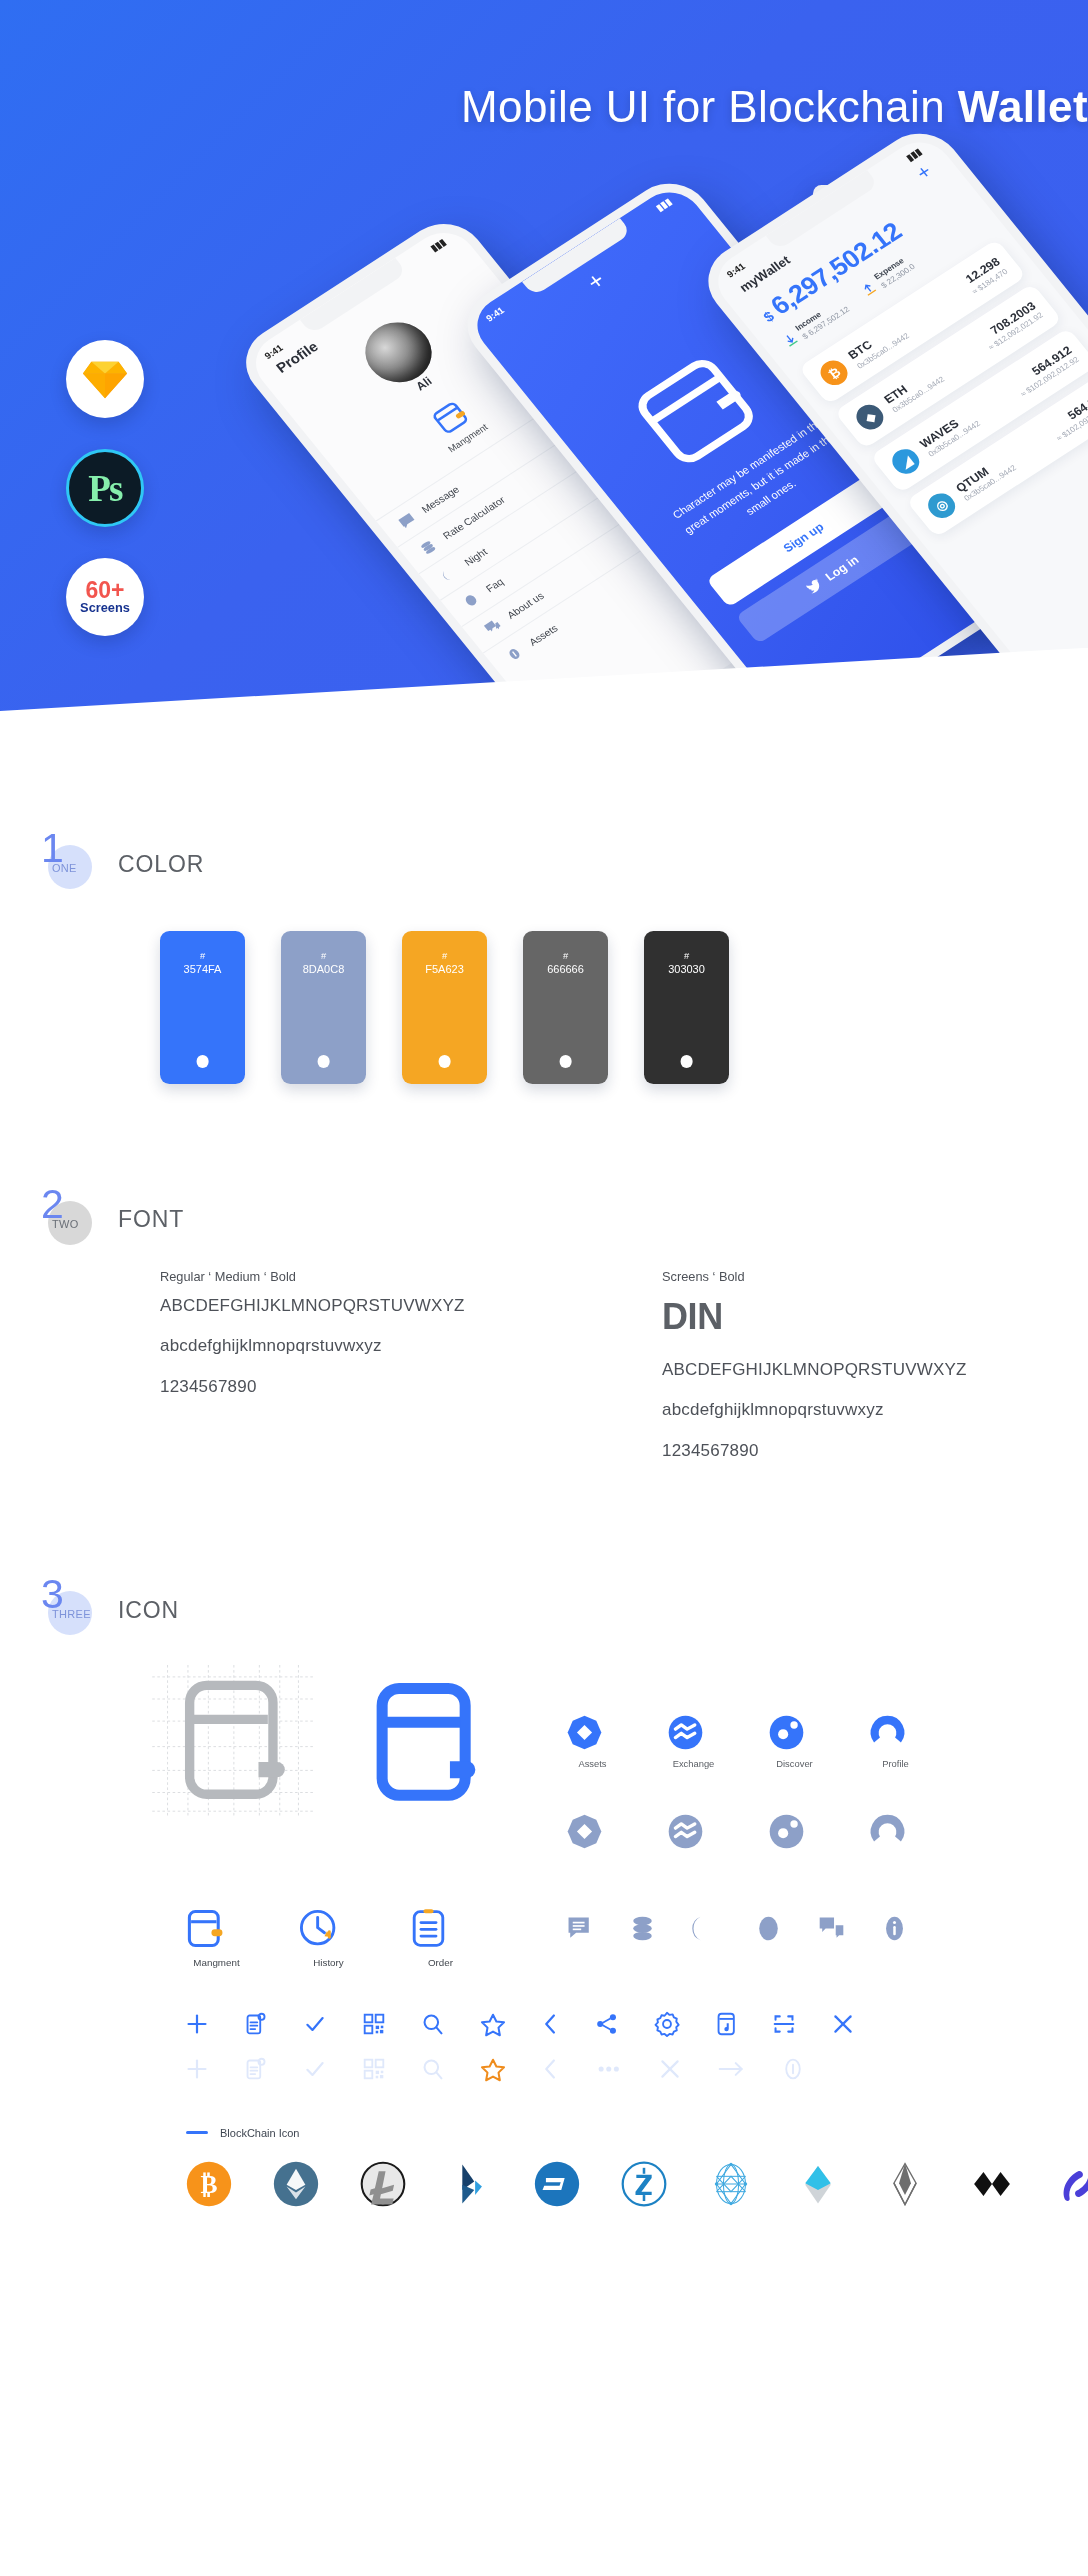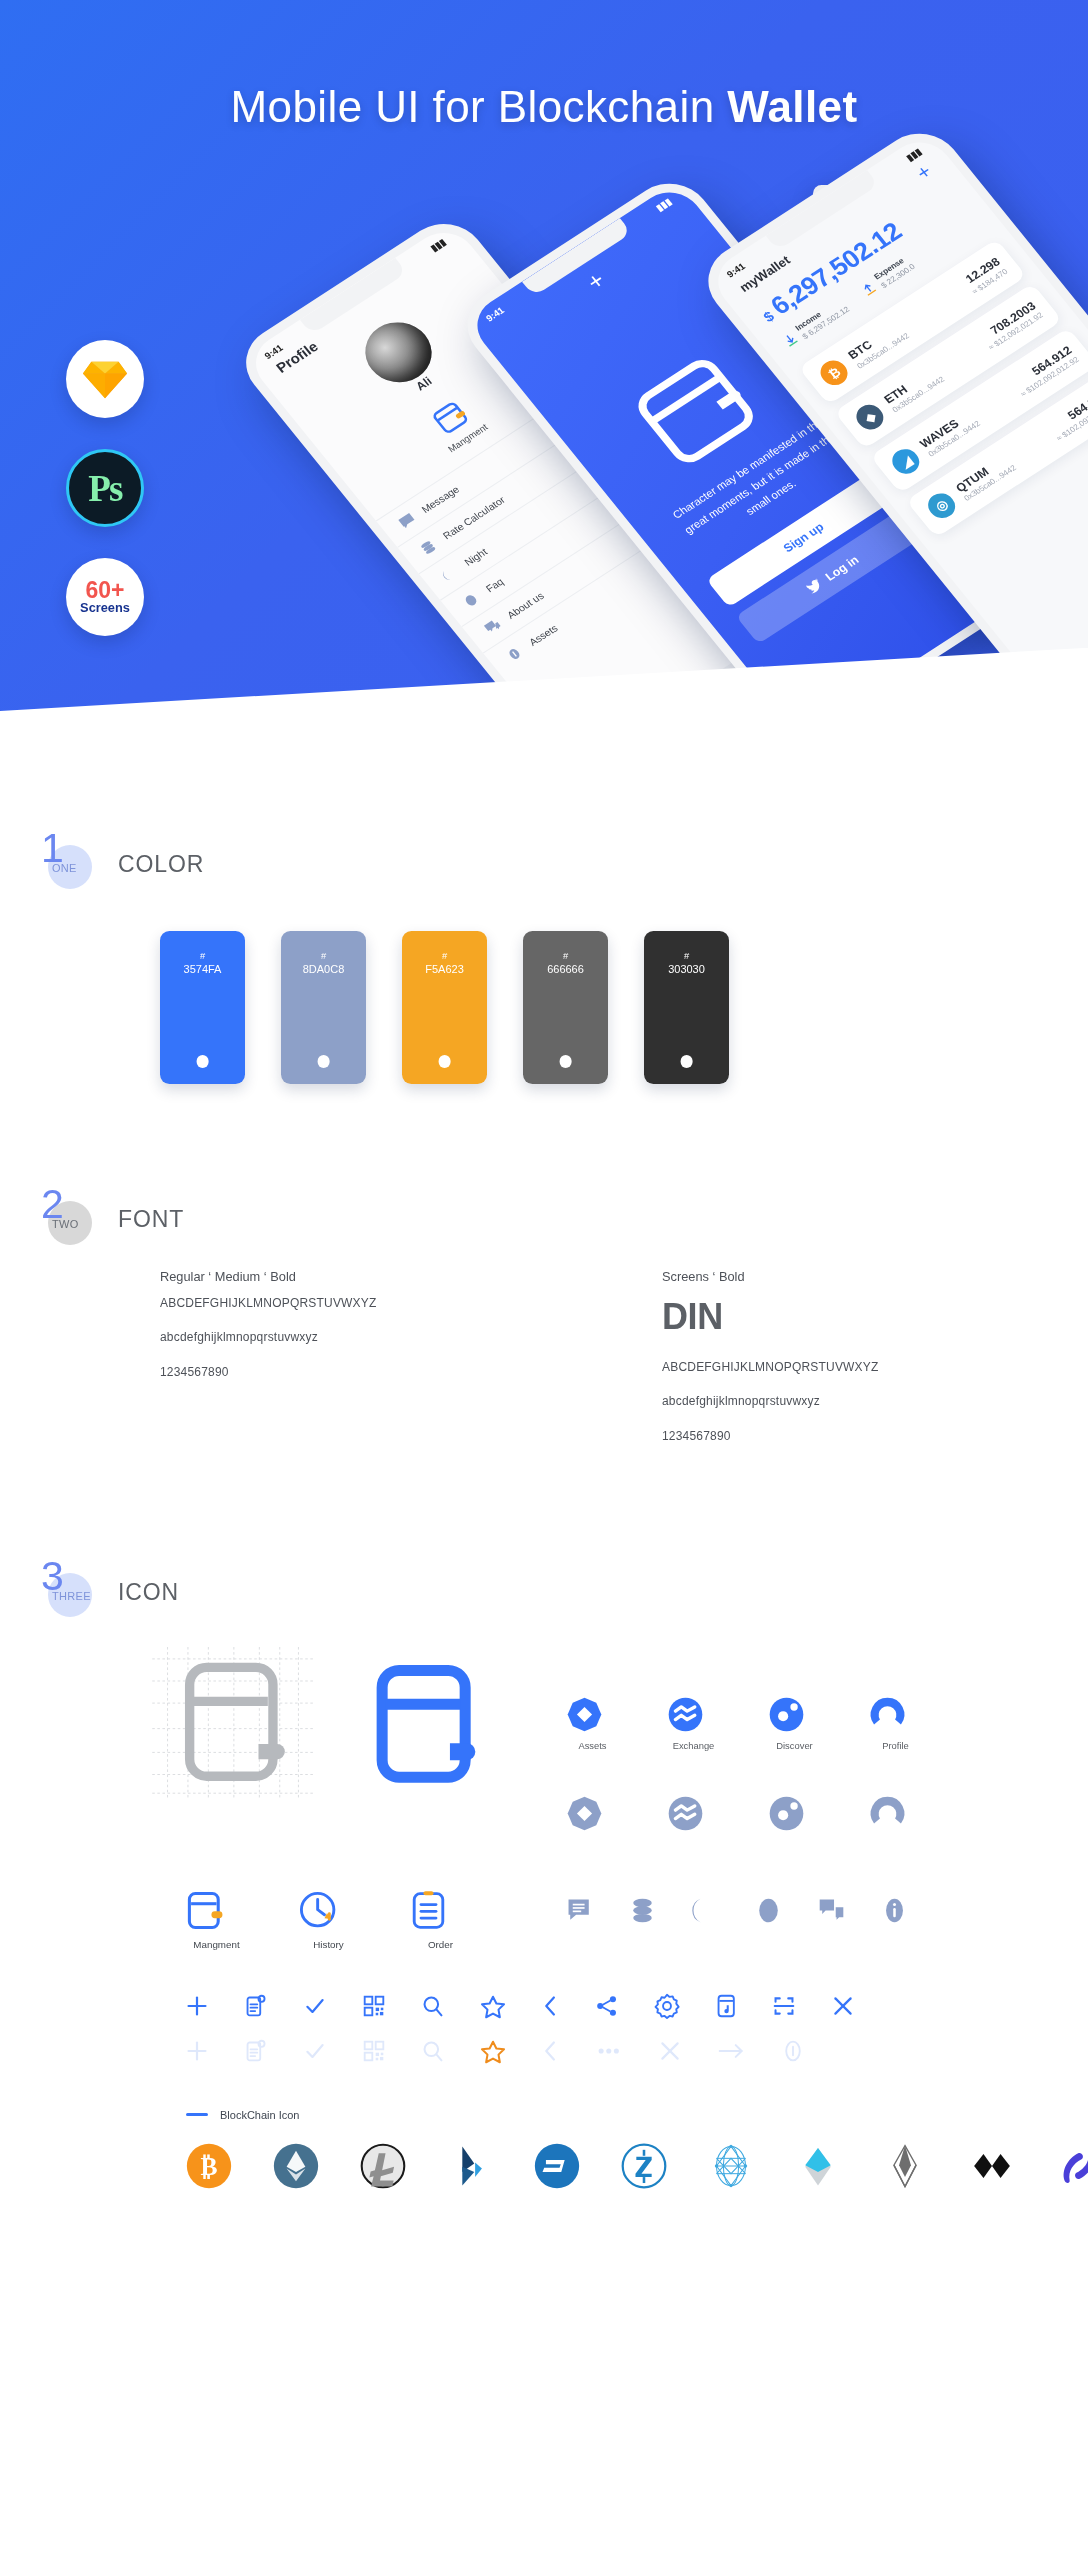--- a/index.html
+++ b/index.html
@@ -17,21 +17,21 @@
     width: 1088px; height: 748px;
     background: linear-gradient(135deg, #2f6ef2 0%, #3a62ef 45%, #3b5ef0 100%);
     overflow: hidden;
   }
   .hero-diag {
     position: absolute; left: 0; bottom: -1.7px; width: 1088px; height: 102px;
     background: #ffffff;
     clip-path: polygon(0 100%, 0 62%, 1088px 0, 1088px 100%);
   }
   .hero-title {
-    position: absolute; left: 0; top: 82px; width: 1088px; text-align: center;
+    position: absolute; left: 0; top: 82px; width: 1088px; text-align: right;
     color: #ffffff; font-size: 44px; letter-spacing: 0.4px;
     text-shadow: 0 2.6px 8.5px rgba(0,0,0,.18);
     white-space: nowrap;
   }
   .hero-title .light { font-weight: 400; }
   .hero-title .bold  { font-weight: 700; }
 
   .uikit-badge {
     position: absolute; right: 121px; top: 185px;
     background: #f7f8fa; border-radius: 8.5px;
@@ -188,21 +188,21 @@
   .swatch .hash { color:#fff; font-size: 9.4px; line-height: 1.5; font-weight: 400; }
   .swatch .hex  { color:#fff; font-size: 11px; font-weight: 400; }
   .swatch .dot  { position:absolute; bottom: 15.3px; left: 50%; transform: translateX(-50%);
                   width: 12.8px; height: 12.8px; border-radius: 50%; background: #fff; }
 
   
   .fonts { display:flex; padding: 8.5px 0 0 119px; gap: 136px; }
   .font-col { width: 366px; }
   .font-weights { font-size: 12.8px; color: #4d5158; margin-bottom: 12px; }
   .font-name { font-size: 36px; font-weight: 700; color: #5c6066; letter-spacing: -0.4px; margin-bottom: 22px; }
-  .font-spec { font-size: 12px; color: #4d5158; margin-bottom: 20.4px; letter-spacing: 0.2px; }
+  .font-spec { font-size: 17px; color: #4d5158; margin-bottom: 20.4px; letter-spacing: 0.2px; }
 
   
   .icon-wrap { padding: 13.6px 0 0 0; }
   .icon-row-1 { display:flex; align-items:center; padding-left: 111px; }
   .grid-icon { position: relative; width: 162px; height: 153px; }
   .blue-wallet { margin-left: 61px; }
   .tabicons { display:flex; gap: 48px; margin-left: 92px; }
   .tabicon { width: 53px; text-align:center; }
   .tabicon .lbl { font-size: 9.4px; color:#5c6066; margin-top: 6.8px; }
   .tabicon .lbl.blank { visibility: hidden; }

